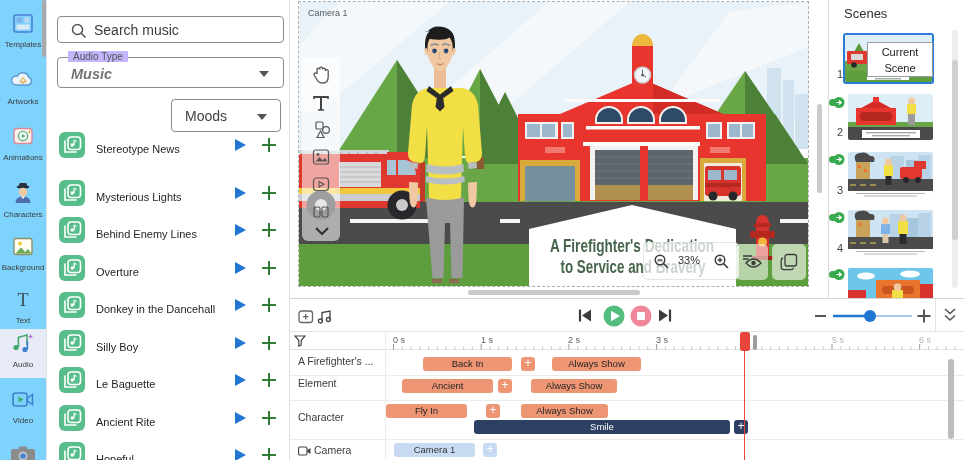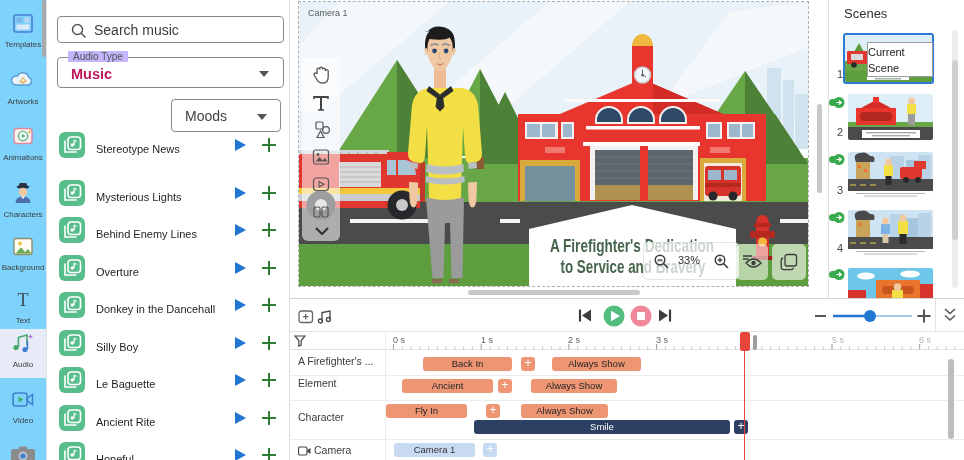--- a/index.html
+++ b/index.html
@@ -46,21 +46,21 @@
   #copybtn { left:482px; top:244px; width:34px; height:36px; background:rgba(255,255,255,0.6); }
   #zoomctl .pct { position:absolute; left:34px; top:11px; font-size:11px; color:#333; }
 
   
   #scenes { left:828px; top:0; width:136px; height:298px; background:#fff; border-left:1px solid #dcdcdc; }
   #scenes h3 { position:absolute; left:15px; top:6px; font-size:13px; font-weight:normal; color:#2f2f2f; }
   .thumb { position:absolute; left:19px; width:85px; height:46px; border-radius:2px; overflow:hidden; }
   .snum { position:absolute; left:4px; width:10px; text-align:right; font-size:11px; color:#444; }
   #ssb { position:absolute; left:123px; top:30px; width:6px; height:258px; background:#ededed; border-radius:3px; }
   #ssbt { position:absolute; left:123px; top:60px; width:6px; height:180px; background:#cfcfcf; border-radius:3px; }
-  #tooltip { position:absolute; left:38px; top:42px; width:66px; height:35px; background:#fff; border:1px solid #9c9c9c; font-size:11px; color:#222; text-align:left; line-height:16px; padding-top:1px; z-index:3;}
+  #tooltip { position:absolute; left:38px; top:42px; width:66px; height:35px; background:#fff; border:1px solid #9c9c9c; font-size:11px; color:#222; text-align:center; line-height:16px; padding-top:1px; z-index:3;}
 
   
   #timeline { left:290px; top:298px; width:674px; height:162px; background:#fff; border-top:1px solid #d5d5d5; z-index:8; }
   #tbar { position:absolute; left:0; top:0; width:674px; height:33px; border-bottom:1px solid #e3e3e3; }
   #ruler { position:absolute; left:0; top:33px; width:674px; height:18px; border-bottom:1px solid #e0e0e0; }
   .rlbl { position:absolute; top:3px; font-size:9px; color:#5f5f5f; }
   .rowline { position:absolute; left:0; width:674px; height:0; border-bottom:1px solid #ececec; }
   .rowlbl { position:absolute; left:8px; font-size:10.5px; color:#3a3a3a; }
   .bar { position:absolute; height:14px; border-radius:3px; background:#ee9574; font-size:9.5px; color:#252525; text-align:center; line-height:14px; }
   .pbtn { position:absolute; width:14px; height:14px; border-radius:3px; background:#ee9574; color:#fff; text-align:center; line-height:13px; font-size:12px; }
@@ -158,21 +158,21 @@
   <div id="audio" class="abs">
     <div class="searchbox">
       <svg width="16" height="16" style="position:absolute;left:13px;top:6px;">
           <circle cx="6.5" cy="6.5" r="5" fill="none" stroke="#555" stroke-width="1.5"></circle>
           <path d="M10.2 10.2 L14.5 14.5" stroke="#555" stroke-width="1.5"></path>
         </svg>
       <span>Search music</span>
     </div>
     <div class="selbox" style="left:10px; top:57px; width:227px; height:31px;">
       <div class="flabel">Audio Type</div>
-      <div class="val" style="font-size:14.5px;font-weight:bold;color:#be185d;">Music</div>
+      <div class="val" style="font-size:14.5px;font-weight:bold;color:#737373;font-style:italic;">Music</div>
       <div class="caret" style="right:14px; top:13px;"></div>
     </div>
     <div class="selbox" style="left:124px; top:99px; width:110px; height:33px;">
       <div class="val">Moods</div>
       <div class="caret" style="right:13px; top:14px;"></div>
     </div>
     <div id="tracks">
     <div class="track" style="top:132px;">
       <svg class="tico" width="26" height="26" style="left:12px;top:0;background:none;border-radius:0;">
             <use href="#noteico"></use>

